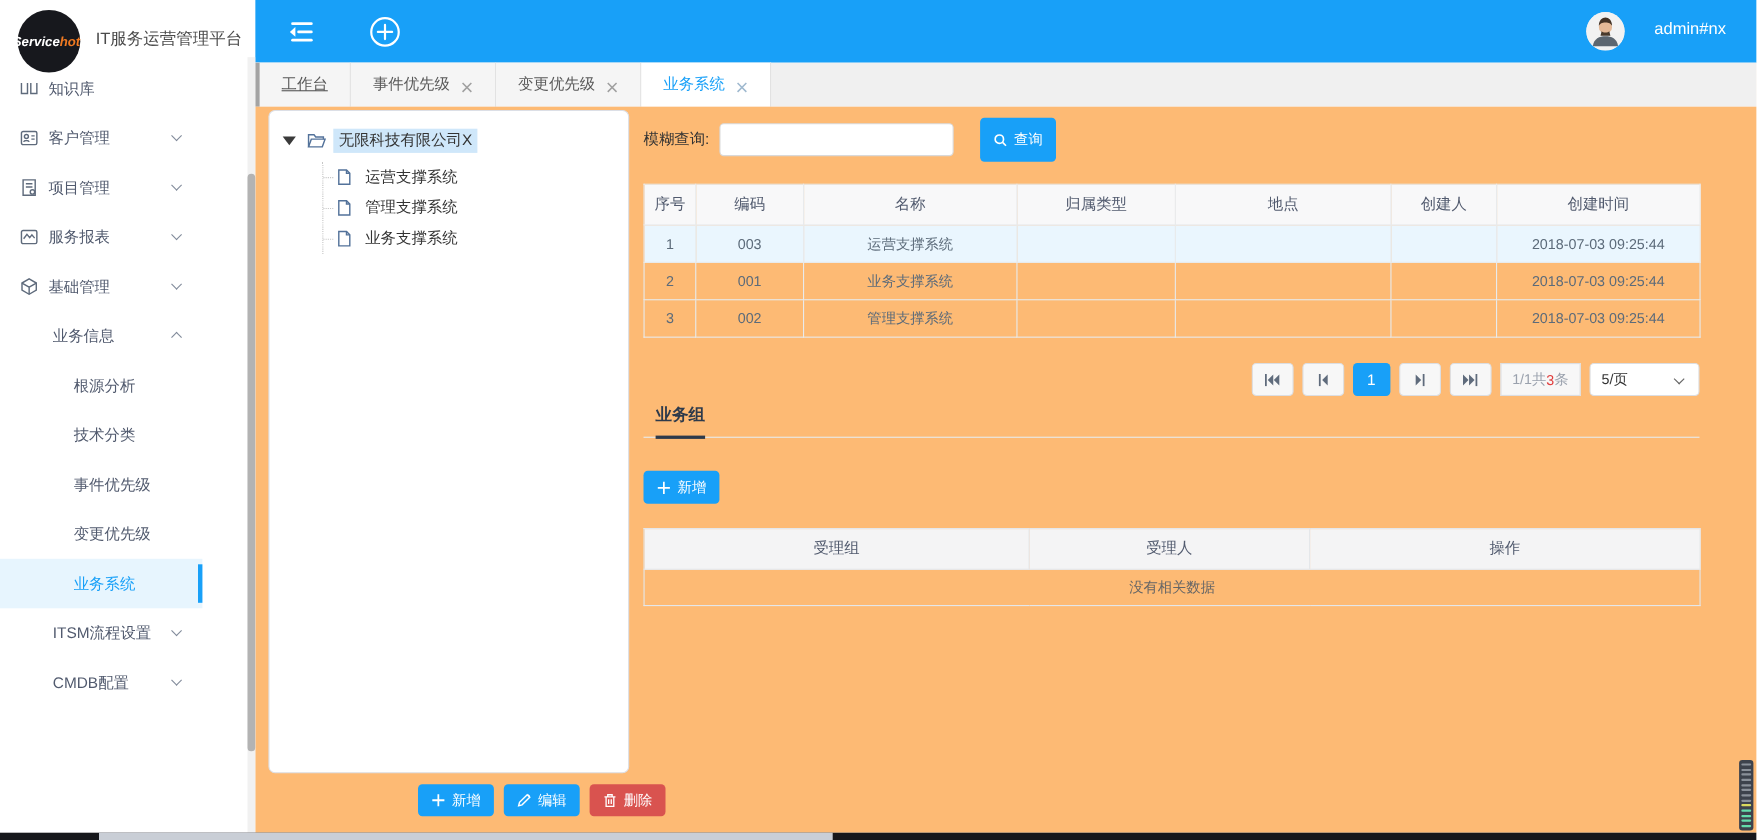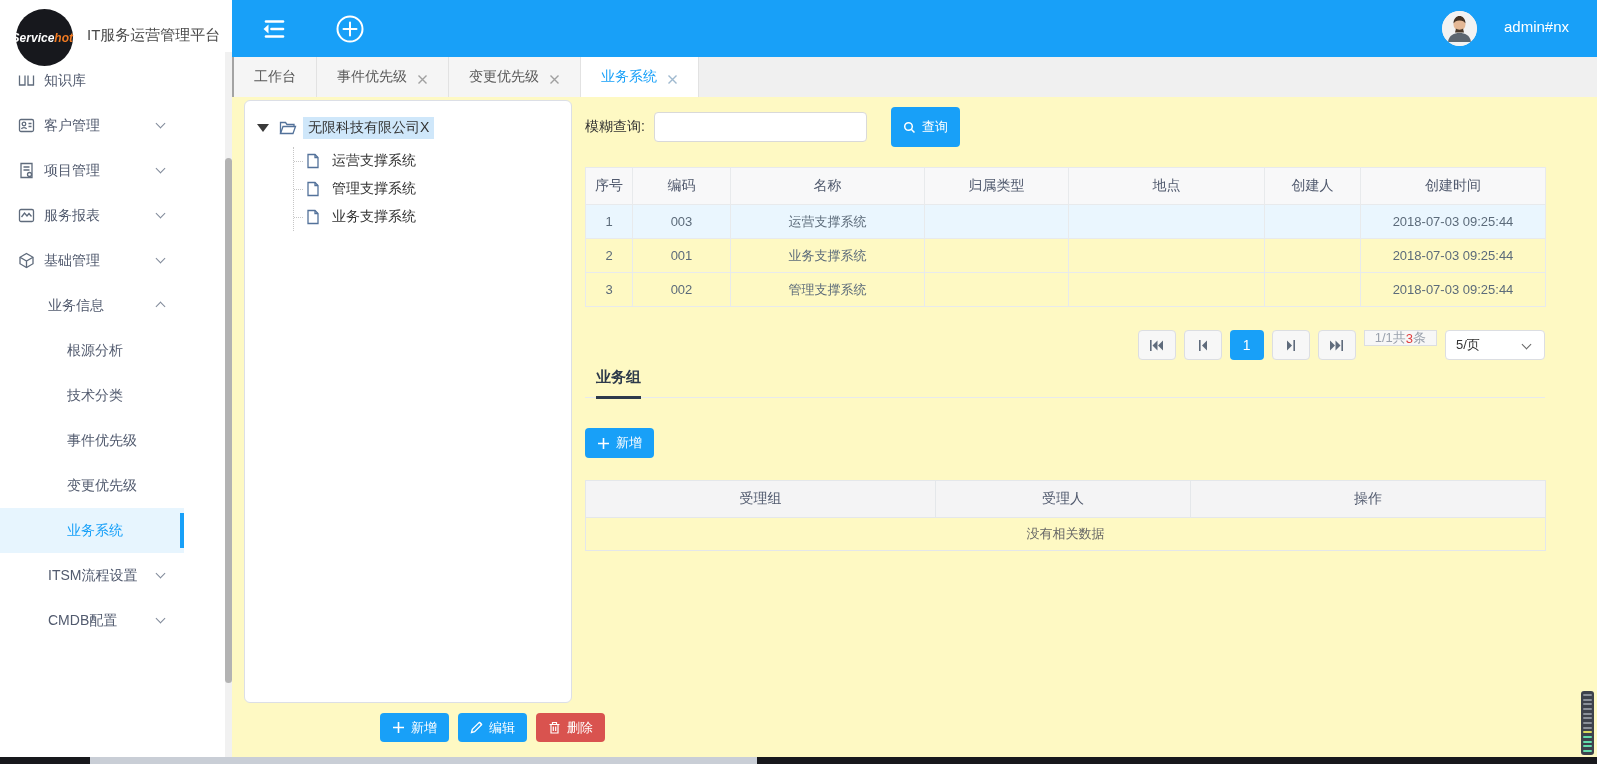--- a/index.html
+++ b/index.html
@@ -43,25 +43,25 @@
   .tb-collapse { left:26px; }
   .tb-plus { left:102px; }
   .tb-user { position:absolute; right:28px; top:18px; color:#fff; font-size:15px; }
   .tb-avatar { position:absolute; right:120px; top:11px; width:35px; height:35px; border-radius:50%; background:#f3f3f3; overflow:hidden; cursor:pointer; }
   
   .tabbar { position:absolute; left:232px; top:57px; right:0; height:40px; background:#f0f0f0; display:flex; }
   .tab {
     display:flex; align-items:center; height:40px; padding:0 20px; font-size:14px; color:#595959;
     background:#f5f5f5; border-right:1px solid #e2e2e2; cursor:pointer; white-space:nowrap;
   }
-  .tab:first-child { border-left:2px solid #a3a3a3; }
+  .tab:first-child { border-left:4px solid #a3a3a3;text-decoration:underline; }
   .tab.active { background:#fff; color:#18a0f8; }
   .tab .close-x { margin-left:10px; width:11px; height:11px; display:inline-block; }
   
-  .content { position:absolute; left:232px; top:97px; right:0; bottom:7px; background:#fef9c3; }
+  .content { position:absolute; left:232px; top:97px; right:0; bottom:7px; background:#fdba74; }
   
   .tree-panel { position:absolute; left:12px; top:3px; width:328px; height:603px;
     border:1px solid #dcdfe6; border-radius:6px; background:#fff; }
   .tree-root { position:absolute; left:12px; top:16px; display:flex; align-items:center; }
   .caret-down { width:0; height:0; border-left:6px solid transparent; border-right:6px solid transparent;
     border-top:8px solid #3a3a3a; margin-right:10px; cursor:pointer; }
   .tree-root .node-label { background:#cfe7fa; padding:2px 5px; font-size:14px; color:#333; cursor:pointer; }
   .tree-ico { width:18px; height:16px; margin-right:6px; }
   .tree-children { position:absolute; left:48px; top:46px; border-left:1px dotted #c6c6c6; }
   .tree-child { position:relative; display:flex; align-items:center; height:28px; padding-left:10px; cursor:pointer; }
@@ -85,21 +85,21 @@
   .main-table { position:absolute; left:0; top:70px; width:960px; table-layout:fixed; }
   .main-table th { height:37px; background:#f8f8f9; border:1px solid #e8eaec; font-weight:normal; font-size:14px; color:#515a6e; }
   .main-table td { height:34px; border:1px solid #e8eaec; font-size:13px; color:#5c6b7a; text-align:center; }
   .main-table tr.selected td { background:#eaf6fe; }
   
   .pager { position:absolute; left:0; top:233px; width:960px; display:flex; justify-content:flex-end; gap:8px; }
   .pg-btn { min-width:38px; height:30px; border:1px solid #dcdee2; border-radius:4px; background:#f7f7f7;
     display:flex; align-items:center; justify-content:center; cursor:pointer; }
   .pg-cur { min-width:34px; height:30px; border-radius:4px; background:#18a0f8; color:#fff;
     display:flex; align-items:center; justify-content:center; font-size:14px; cursor:pointer; }
-  .pg-info { height:16px; border:1px solid #dcdee2; border-radius:0; background:#f7f7f7;
+  .pg-info { height:30px; border:1px solid #dcdee2; border-radius:0; background:#f7f7f7;
     display:flex; align-items:center; padding:0 10px; font-size:13px; color:#9aa1ad; }
   .pg-info .cnt { color:#e03e3e; }
   .pg-select { width:100px; height:30px; border:1px solid #dcdee2; border-radius:4px; background:#fff;
     display:flex; align-items:center; padding:0 10px; font-size:13px; color:#333; position:relative; cursor:pointer; }
   .pg-select .chev { position:absolute; right:14px; top:10px; transform:rotate(45deg); border-color:#666; }
   
   .group-head { position:absolute; left:0; top:268px; width:960px; height:33px; border-bottom:1px solid #e8eaec; }
   .group-title { position:absolute; left:0; bottom:-2px; padding-bottom:9px; border-bottom:3px solid #2d3a4b;
     font-size:15px; font-weight:bold; color:#2d3a4b;margin-left:11px; }
   .group-add { position:absolute; left:0; top:331px; height:30px; }

